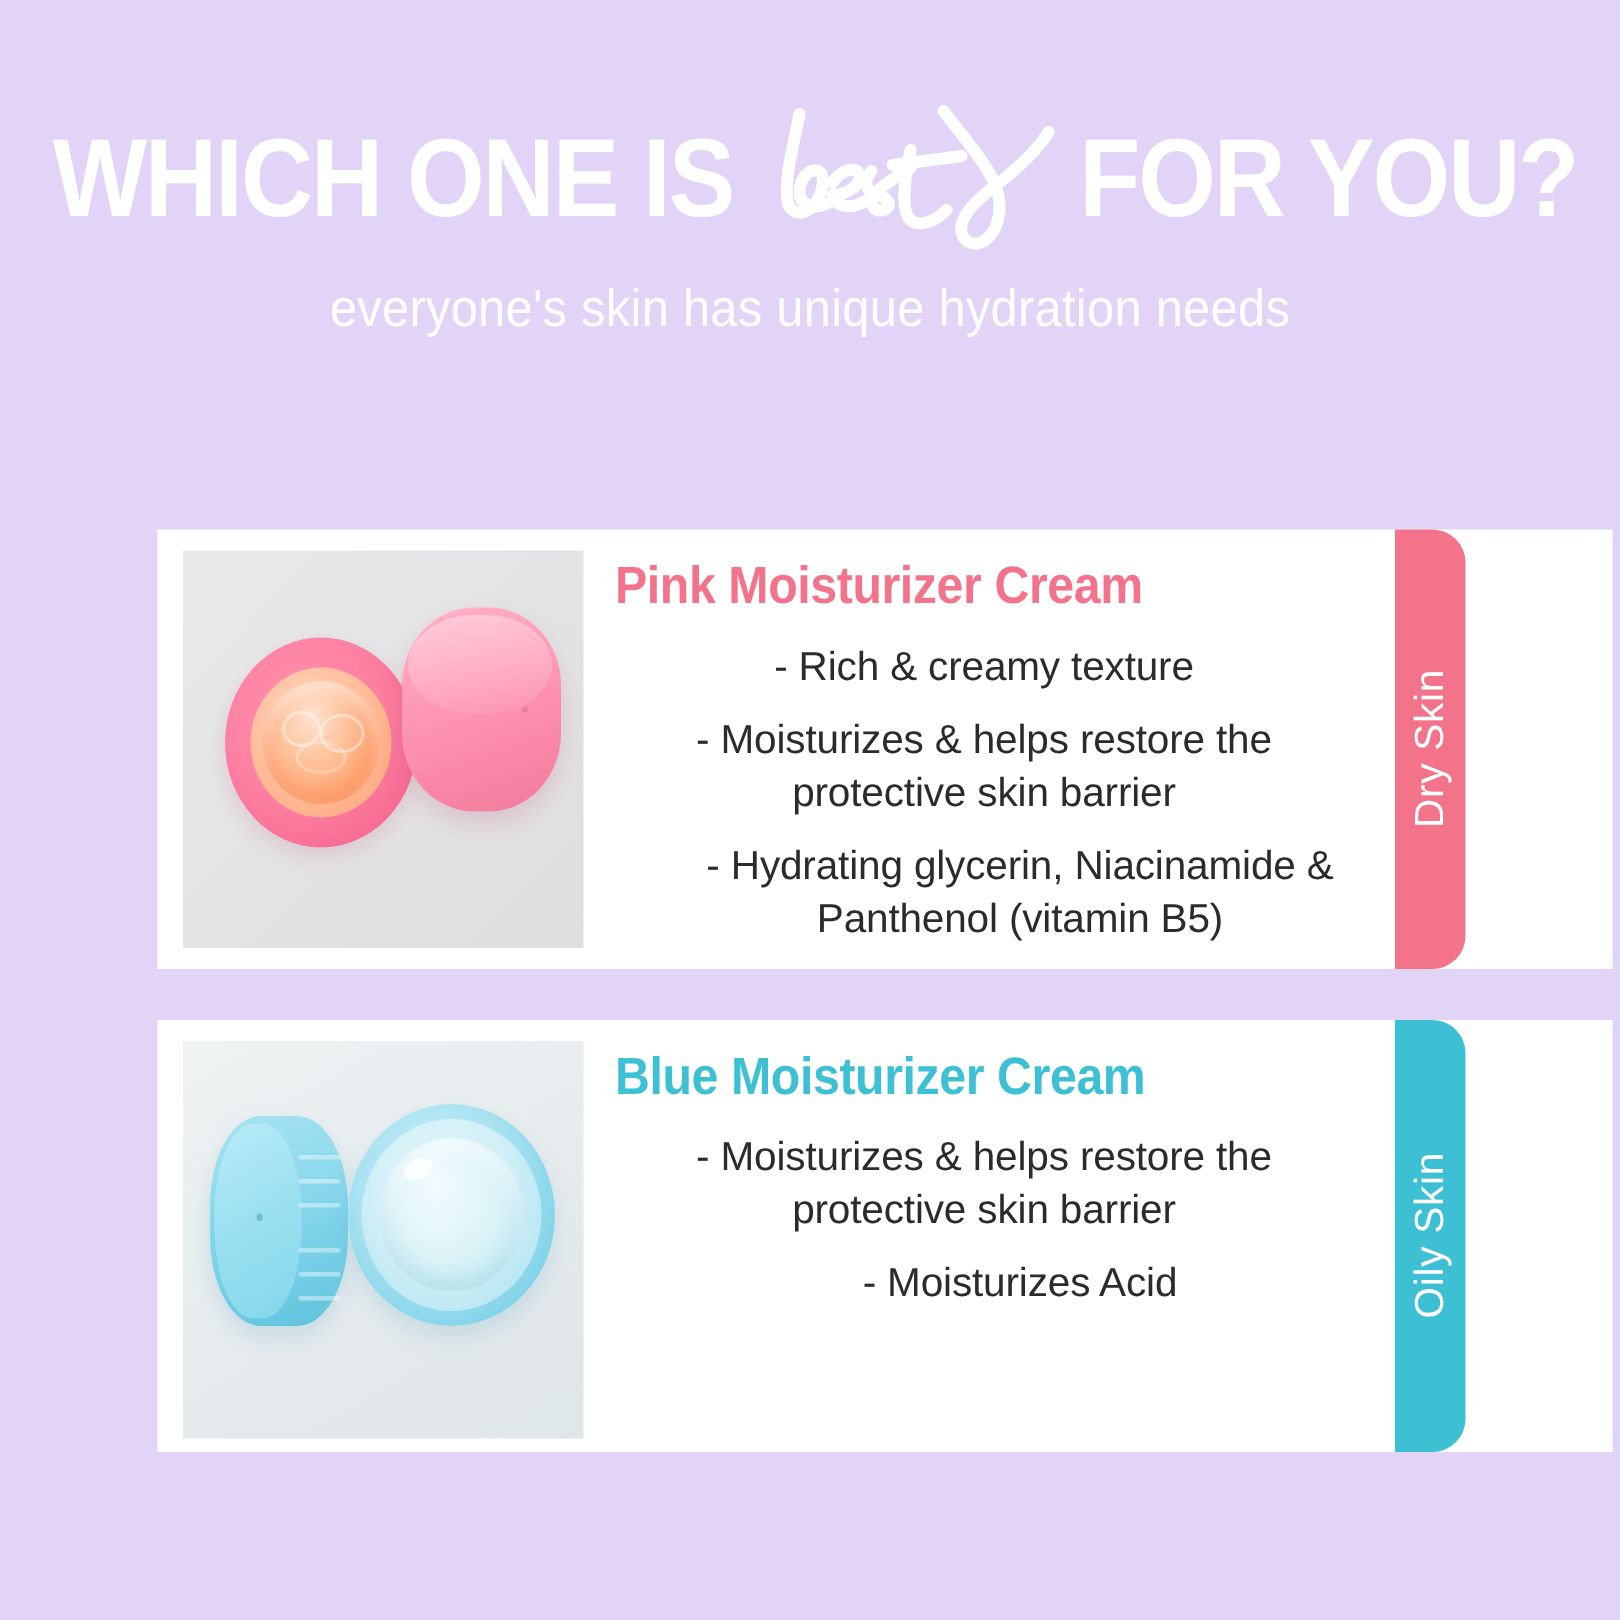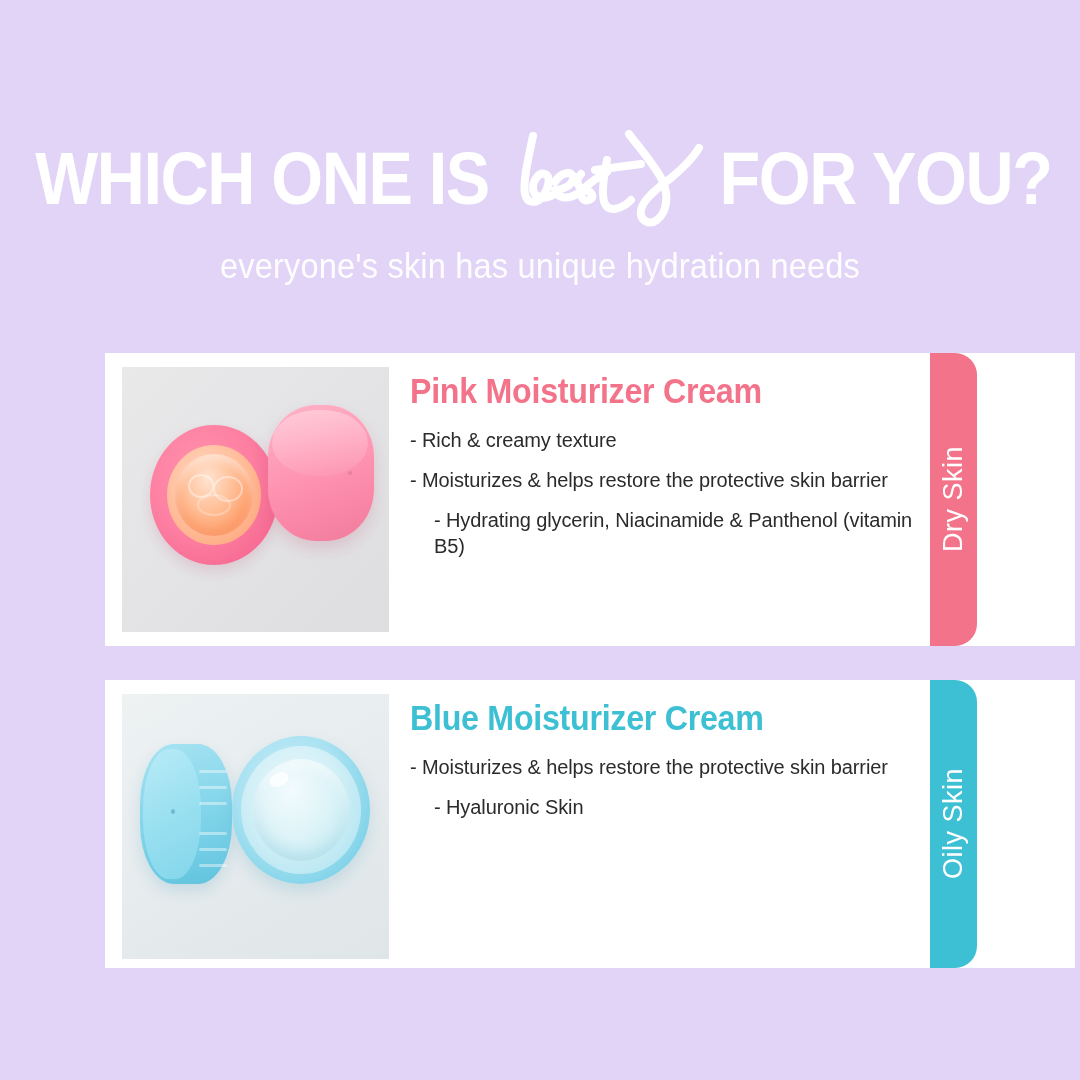--- a/index.html
+++ b/index.html
@@ -13,23 +13,23 @@
 
   body {
     background: #e2d4f7;
     font-family: "Liberation Sans", sans-serif;
     position: relative;
   }
 
   
   .header {
     position: absolute;
-    top: 16px; left: 0;
+    top: 0; left: 0;
     width: 1080px;
-    padding-top: 120px;
+    padding-top: 76px;
     text-align: center;
   }
 
   .title-line {
     display: flex;
     align-items: center;
     justify-content: center;
     white-space: nowrap;
     height: 86px;
   }
@@ -243,26 +243,27 @@
     transform-origin: left center;
     line-height: 1.05;
     margin-bottom: 17px;
     white-space: nowrap;
   }
   .card-title.pink { color: #f3748a; }
   .card-title.blue { color: #3ec0d4; }
 
   .bullet {
     font-family: "Liberation Sans", sans-serif;
-    font-size: 20px;
+    font-size: 27px;
     color: #2b2b2b;
     line-height: 1.30;
     margin-bottom: 14px;
     max-width: 492px;
     letter-spacing: -0.1px;
+    text-align: center;
   }
   .bullet:last-child { margin-bottom: 0; margin-left: 24px; }
 
   
   .tab {
     position: absolute;
     left: 825px;
     top: 0;
     width: 47px;
     border-radius: 0 22px 22px 0;
@@ -356,21 +357,21 @@
           <div class="bl-gel">
             <div class="bl-hl"></div>
           </div>
         </div>
       </div>
     </div>
 
     <div class="card-body">
       <div class="card-title blue">Blue Moisturizer Cream</div>
       <div class="bullet">- Moisturizes &amp; helps restore the protective skin barrier</div>
-      <div class="bullet">- Hyaluronic Skin</div>
+      <div class="bullet">- Moisturizes Acid</div>
     </div>
 
     <div class="tab tab-2">
       <span class="tab-label">Oily Skin</span>
     </div>
   </div>
 
 </div>
 
 </body></html>

